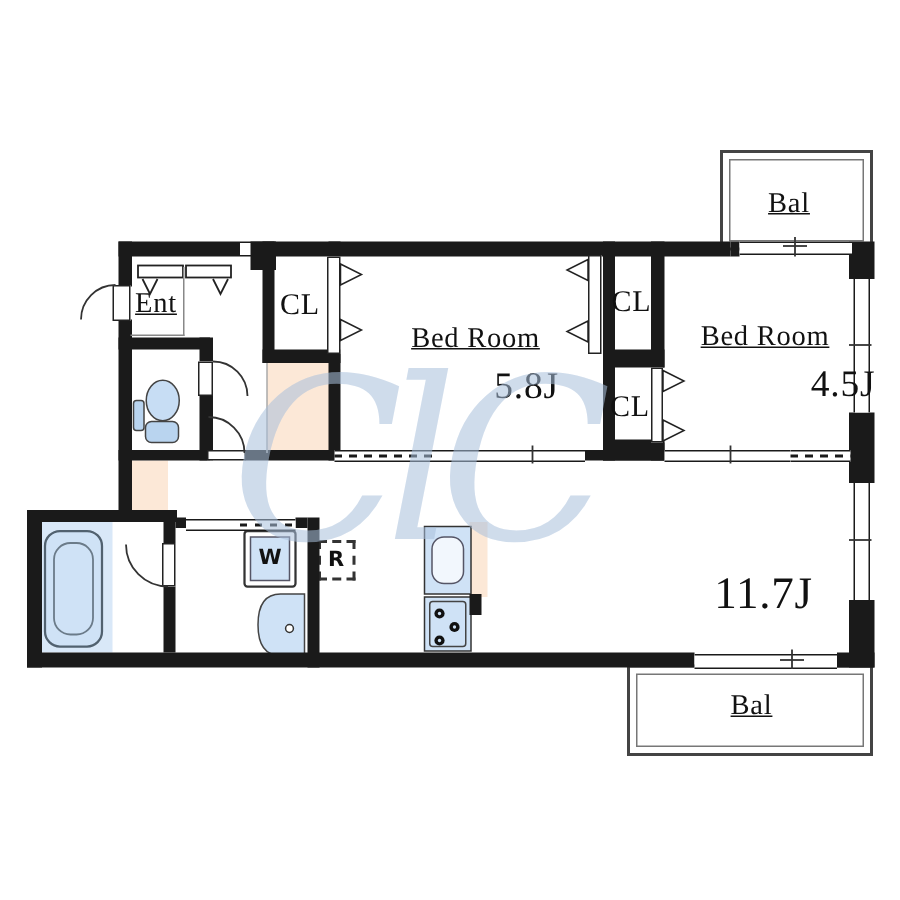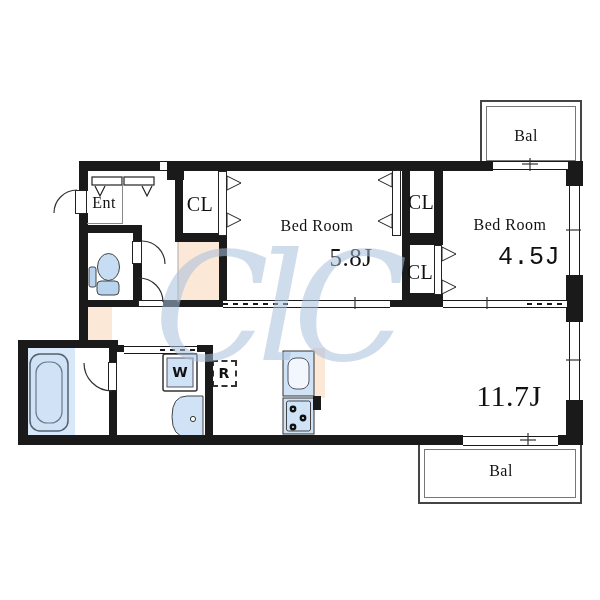--- a/index.html
+++ b/index.html
@@ -12,21 +12,21 @@
   .bluefloor{background:var(--wet,#d9e8f8);}
   .win-h{position:absolute;background:#fff;border-top:1px solid #1a1a1a;border-bottom:1px solid #1a1a1a;z-index:32;}
   .win-v{position:absolute;background:#fff;border-left:1px solid #1a1a1a;border-right:1px solid #1a1a1a;z-index:32;}
   .dash-h{position:absolute;background-color:#fff;border-top:1px solid #1a1a1a;border-bottom:1px solid #1a1a1a;
           background-image:repeating-linear-gradient(90deg,#1a1a1a 0 5px,rgba(0,0,0,0) 5px 10px);
           background-size:100% 2px;background-position:center;background-repeat:no-repeat;z-index:32;}
   .leaf{position:absolute;background:#fff;border:1px solid #222;box-sizing:border-box;z-index:40;}
   .bal{position:absolute;border:2px solid #444;z-index:8;}
   .bal-inner{position:absolute;border:1px solid #777;left:4px;top:4px;right:4px;bottom:4px;}
   .lbl{position:absolute;color:#111;white-space:nowrap;transform:translate(-50%,-50%);z-index:50;letter-spacing:0.5px;}
-  .lbl-sm{font-size:16px;}
+  .lbl-sm{font-size:19px;text-decoration:underline;}
   .lbl-cl{font-size:20px;}
   .lbl-size{font-size:25px;}
   .lbl-appl{font-family:"DejaVu Sans","Liberation Sans",sans-serif;font-size:14px;font-weight:bold;letter-spacing:0;}
   #fixtures-svg,#arcs-svg{position:absolute;left:0;top:0;z-index:42;pointer-events:none;}
   #fixtures-svg{z-index:12;}
   #fridge{position:absolute;left:212px;top:360px;width:25px;height:27px;border:2px dashed #333;box-sizing:border-box;z-index:12;}
   #watermark{position:absolute;left:275px;top:308px;transform:translate(-50%,-50%);
              font-style:italic;font-size:150px;font-family:"DejaVu Serif","Liberation Serif",serif;
              color:var(--wm,#a9c0dc);opacity:0.55;z-index:60;letter-spacing:-12px;pointer-events:none;line-height:1;}
 </style>
@@ -176,21 +176,21 @@
     </g>
   </svg>
 
   <div class="lbl lbl-sm" style="left:104px;top:203px;">Ent</div>
   <div class="lbl lbl-cl" style="left:200px;top:204px;">CL</div>
   <div class="lbl lbl-sm" style="left:317px;top:226px;">Bed Room</div>
   <div class="lbl lbl-size" style="left:351px;top:258px;">5.8J</div>
   <div class="lbl lbl-cl" style="left:421px;top:202px;">CL</div>
   <div class="lbl lbl-cl" style="left:420px;top:272px;">CL</div>
   <div class="lbl lbl-sm" style="left:510px;top:225px;">Bed Room</div>
-  <div class="lbl lbl-size" style="left:529px;top:257px;font-family:Liberation Mono, monospace;">4.5J</div>
+  <div class="lbl lbl-size" style="left:562px;top:257px;">4.5J</div>
   <div class="lbl lbl-sm" style="left:526px;top:136px;">Bal</div>
   <div class="lbl" style="left:509px;top:396px;font-size:30px;">11.7J</div>
   <div class="lbl lbl-sm" style="left:501px;top:471px;">Bal</div>
   <div class="lbl lbl-appl" style="left:180px;top:372px;">W</div>
   <div class="lbl lbl-appl" style="left:224px;top:373px;">R</div>
 
   <div id="watermark">ClC</div>
 
 </div>
 

